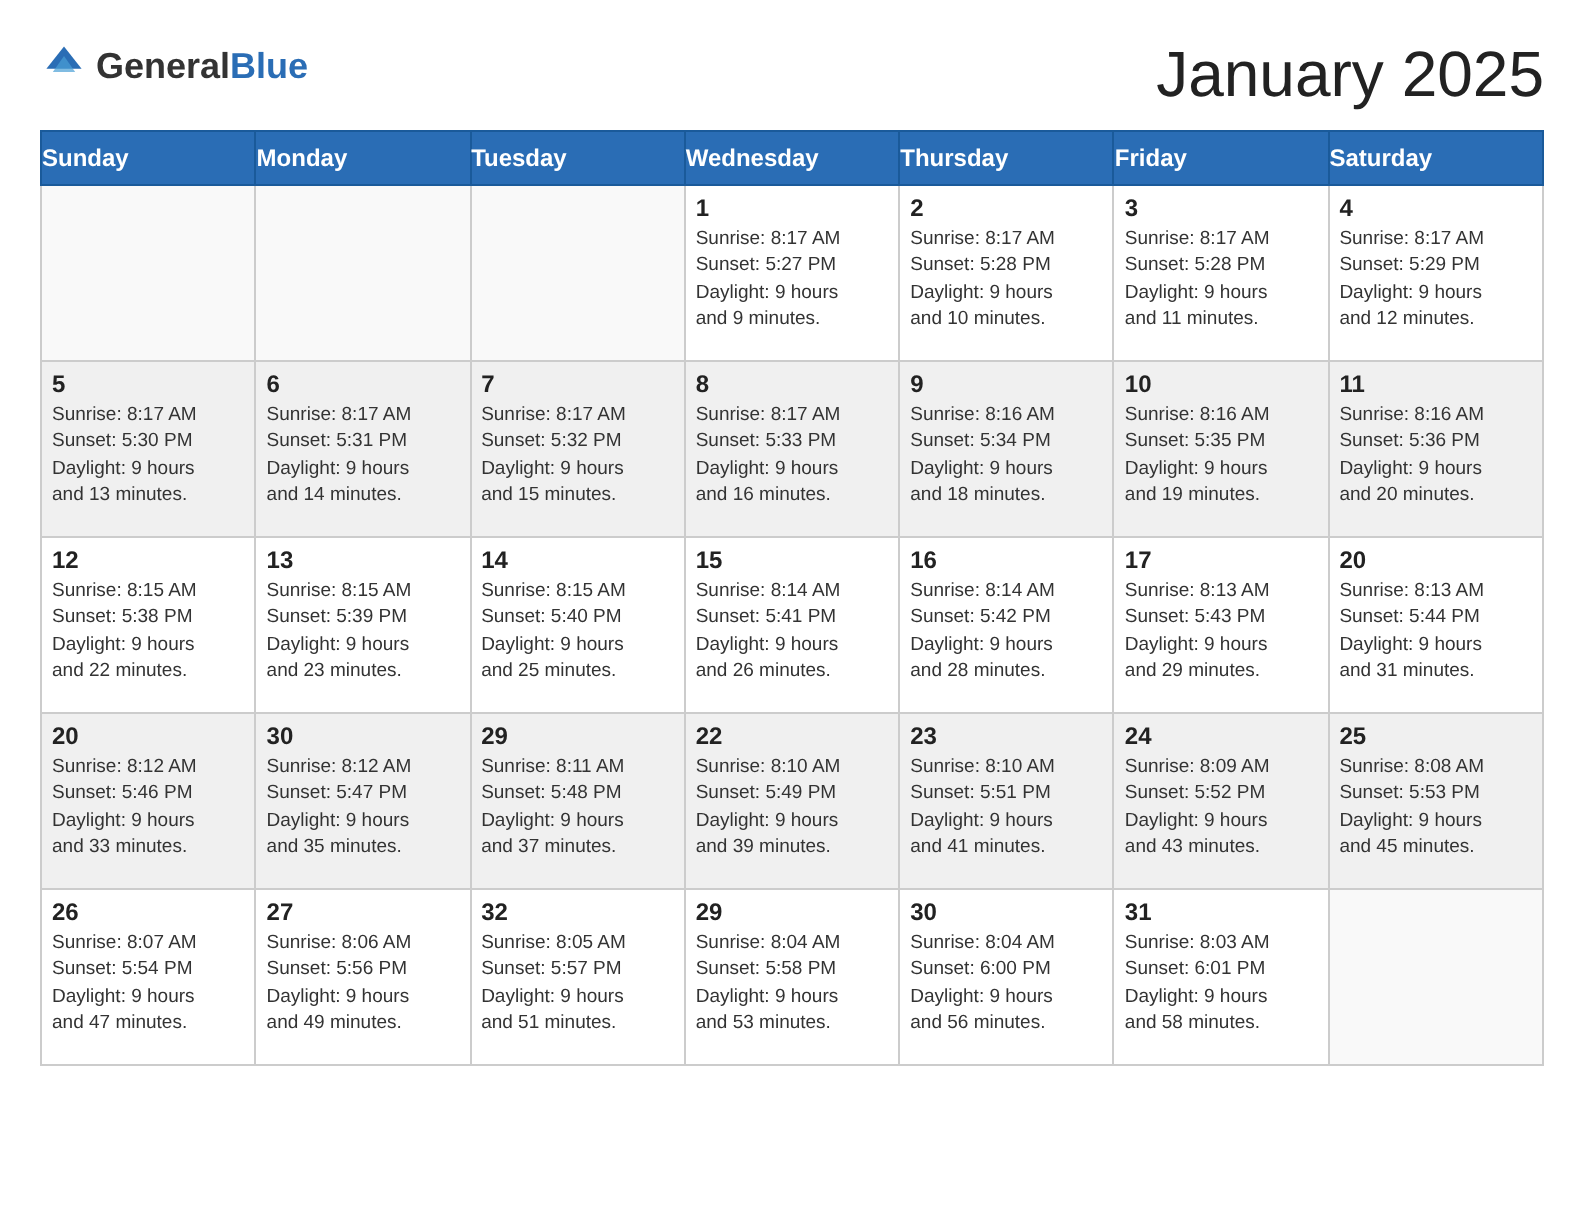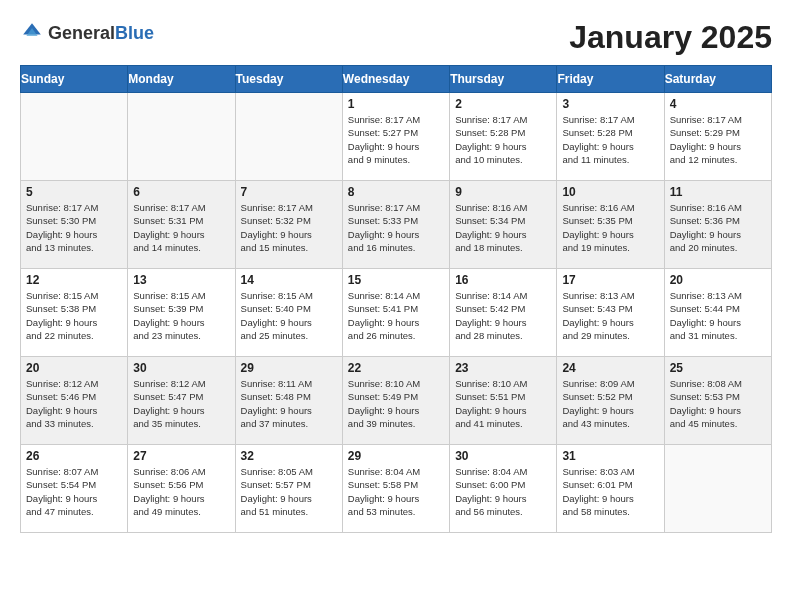--- a/index.html
+++ b/index.html
@@ -33,21 +33,21 @@
     }
     .logo-icon {
       width: 24px;
       height: 24px;
     }
     .title-block {
       text-align: right;
     }
     .month-title {
       font-size: 32px;
-      font-weight: bold;
+      font-weight: normal;
       color: #222;
       line-height: 1.1;
     }
     .location {
       font-size: 14px;
       color: #444;
     }
     .calendar {
       width: 100%;
       border-collapse: collapse;

